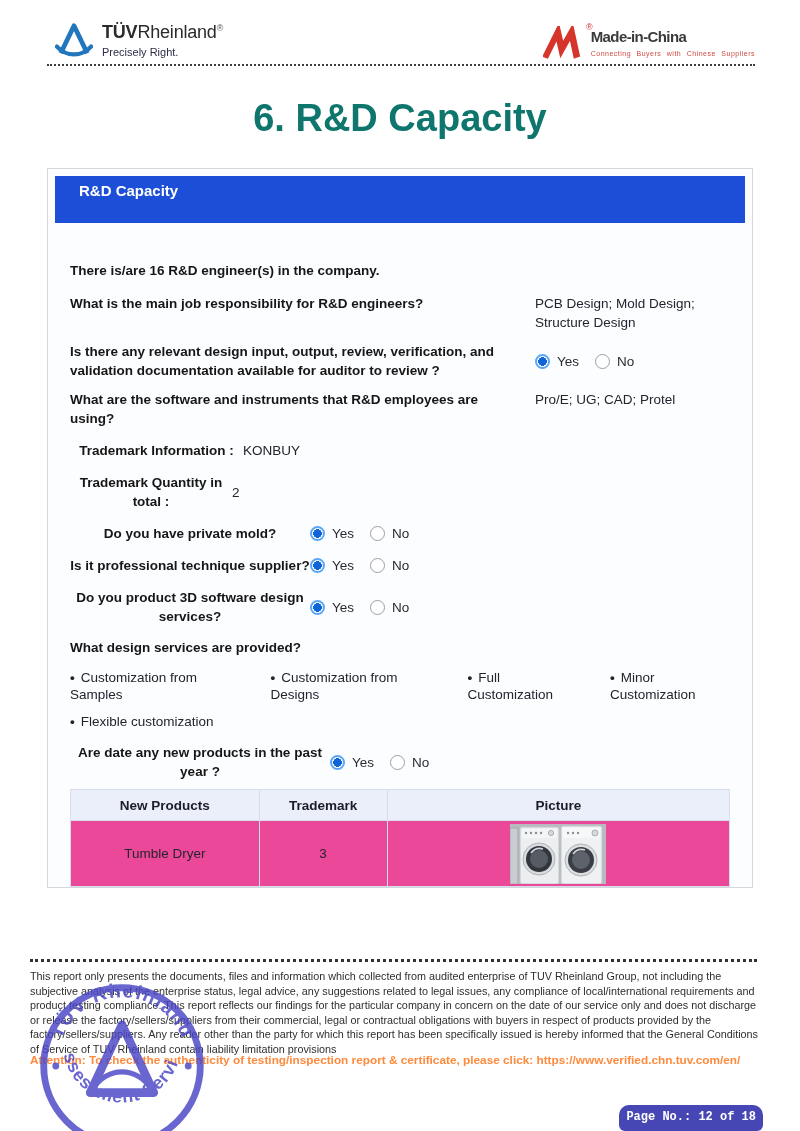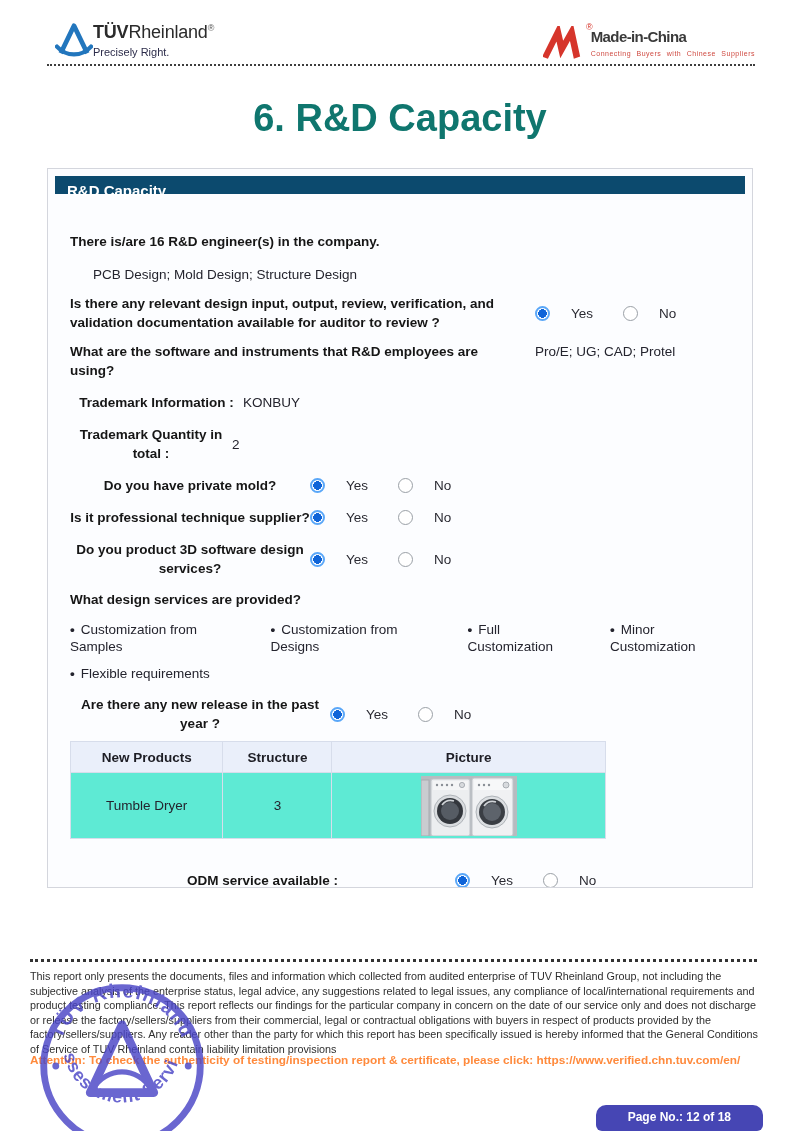--- a/index.html
+++ b/index.html
@@ -1,21 +1,21 @@
 <!DOCTYPE html>
 <html><head>
 <meta charset="utf-8">
 <style>
   * { box-sizing: border-box; margin: 0; padding: 0; }
   body { background:#e9e9e9; font-family:"Liberation Sans","DejaVu Sans",sans-serif; }
   .page { position:relative; width:800px; height:1131px; margin:0 auto; background:#ffffff;
           overflow:hidden; color:#1b1b1b; }
 
   
-  .hdr-left { position:absolute; top:22px; left:55px; display:flex; align-items:flex-start; }
+  .hdr-left { position:absolute; top:22px; left:55px; display:flex; align-items:flex-start; gap:9px; }
   .tuv-logo svg { display:block; }
   .tuv-brand { font-size:18px; color:#2b2b2b; letter-spacing:-0.2px; }
   .tuv-brand b { font-weight:700; }
   .tuv-reg { font-size:9px; vertical-align:super; color:#555; }
   .tuv-tagline { font-size:11px; color:#2c2c4a; margin-top:3px; }
 
   .hdr-right { position:absolute; top:26px; right:45px; display:flex; align-items:flex-start; gap:6px; }
   .mic-m { position:relative; }
   .mic-reg { position:absolute; top:-4px; right:-8px; color:#d6352b; font-size:9px; }
   .mic-brand { font-size:15px; font-weight:700; color:#3a3a3a; letter-spacing:-0.6px; line-height:22px; }
@@ -23,69 +23,69 @@
 
   .hdr-rule { position:absolute; top:64px; left:47px; width:708px; border-top:2px dotted #3d3d3d; }
 
   
   .page-title { position:absolute; top:97px; left:0; width:100%; text-align:center;
                 font-size:38px; font-weight:700; color:#0f766e; }
 
   
   .panel { position:absolute; top:168px; left:47px; width:706px; height:720px;
            background:#fcfdff; border:1px solid #d4d6dd; overflow:hidden; }
-  .panel-hdr { margin:7px; height:18px; background:#0c4a6e; color:#ffffff;
-               font-size:15px; font-weight:700; line-height:30px; padding-left:12px; }
+  .panel-hdr { margin:7px; height:47px; background:#1d4ed8; color:#ffffff;
+               font-size:15px; font-weight:700; line-height:30px; padding-left:24px; }
   .panel-body { padding:9px 16px 0 22px; font-size:13.5px; }
 
   .q { font-weight:700; color:#161616; line-height:19px; }
   .a { font-weight:400; color:#24242e; line-height:19px; }
 
   .row2col { display:flex; margin-bottom:10px; }
   .row2col .q { width:442px; }
   .row2col .a { margin-left:23px; flex:1; }
 
   .irow { display:flex; align-items:center; margin-bottom:13px; min-height:15px;text-align:center; }
   .w162 { width:162px; } .w173 { width:173px; } .w240 { width:240px; }
   .w260 { width:260px; } .w385 { width:385px; }
 
   .single { margin-bottom:14px;margin-top:22px; }
 
-  .radio-group { display:inline-flex; align-items:center; gap:21px; }
+  .radio-group { display:inline-flex; align-items:center; gap:7px; }
   .radio { display:inline-block; width:15px; height:15px; border-radius:50%; flex:none; }
   .radio.sel { border:2px solid #5aa7f8; background:radial-gradient(circle,#0f64d8 0 54%,#ffffff 56%); }
   .radio.unsel { border:1.5px solid #9aa0a6; background:#ffffff; }
   .radio-label { font-weight:400; color:#2b2b33; margin-right:9px; }
 
   .bullets { display:flex; gap:28px; margin-bottom:10px; }
   .bullets.second { margin-bottom:13px; }
   .bullet-item { font-weight:400; color:#24242e; line-height:17px; }
   .blt { font-weight:700; margin-right:6px; }
 
   .qline { margin-bottom:12px; }
 
-  table.np { border-collapse:collapse; width:536px; margin-bottom:32px; background:#5eead4; }
+  table.np { border-collapse:collapse; width:660px; margin-bottom:32px; background:#ec4899; }
   table.np th { background:#eaeffa; border:1px solid #d7ddeb; height:31px;
                 font-size:13.5px; font-weight:700; color:#1d1d24; }
   table.np td { border:1px solid #d7ddeb; height:66px; text-align:center;
                 font-size:13.5px; font-weight:400; color:#24242e; }
   .pic-wrap { display:flex; justify-content:center; }
 
   
   .ftr-rule { position:absolute; top:959px; left:30px; width:727px; border-top:3px dotted #333333; }
   .disclaimer { position:absolute; top:969px; left:30px; width:732px;
                 font-size:10.8px; line-height:14.6px; color:#2e2e2e; }
   .attention { position:absolute; top:1053px; left:30px; width:765px; white-space:nowrap;
                font-size:11.8px; font-weight:700; color:#ff8a3c; }
   .attention a { color:#ff8a3c; text-decoration:none; }
 
   .stamp { position:absolute; top:980px; left:36px; width:172px; height:172px; opacity:0.82; }
 
   .page-badge { position:absolute; bottom:0; right:37px; background:#4646b4; color:#ffffff;
-                font-size:12px; font-weight:700; padding:5px 32px 7px; border-radius:10px 10px 6px 6px; }
+                font-size:12px; font-weight:700; padding:5px 7px 7px; border-radius:10px 10px 6px 6px;font-family:Liberation Mono, monospace; }
 </style>
 </head>
 <body>
 
 <div class="page">
 
   <div class="hdr-left">
     <span class="tuv-logo">
       <svg width="38" height="36" viewBox="0 0 40 38">
         <path d="M6,33 L20,4 L34,33" fill="none" stroke="#2276bd" stroke-width="5" stroke-linejoin="round"></path>
@@ -115,20 +115,21 @@
 
   <div class="page-title">6. R&amp;D Capacity</div>
 
   <div class="panel">
     <div class="panel-hdr">R&amp;D Capacity</div>
     <div class="panel-body">
 
       <div class="q single">There is/are 16 R&amp;D engineer(s) in the company.</div>
 
       <div class="row2col">
+        <div class="q">What is the main job responsibility for R&amp;D engineers?</div>
         <div class="a">PCB Design; Mold Design; Structure Design</div>
       </div>
 
       <div class="row2col">
         <div class="q">Is there any relevant design input, output, review, verification, and validation documentation available for auditor to review ?</div>
         <div class="a" style="display:flex;align-items:center;">
           <span class="radio-group">
             <span class="radio sel"></span>
             <span class="radio-label">Yes</span>
             <span class="radio unsel"></span>
@@ -184,43 +185,43 @@
 
       <div class="q qline">What design services are provided?</div>
 
       <div class="bullets">
         <span class="bullet-item"><span class="blt">•</span><span>Customization from Samples</span></span>
         <span class="bullet-item"><span class="blt">•</span><span>Customization from Designs</span></span>
         <span class="bullet-item"><span class="blt">•</span><span>Full Customization</span></span>
         <span class="bullet-item"><span class="blt">•</span><span>Minor Customization</span></span>
       </div>
       <div class="bullets second">
-        <span class="bullet-item"><span class="blt">•</span><span>Flexible requirements</span></span>
+        <span class="bullet-item"><span class="blt">•</span><span>Flexible customization</span></span>
       </div>
 
       <div class="irow" style="margin-bottom:8px">
-        <span class="q w260">Are there any new release in the past year ?</span>
+        <span class="q w260">Are date any new products in the past year ?</span>
         <span class="radio-group">
           <span class="radio sel"></span>
           <span class="radio-label">Yes</span>
           <span class="radio unsel"></span>
           <span class="radio-label">No</span>
         </span>
       </div>
 
       <table class="np">
         <colgroup>
             <col style="width:189px">
             <col style="width:128px">
             <col style="width:343px">
           </colgroup>
         <thead>
           <tr>
             <th>New Products</th>
-            <th>Structure</th>
+            <th>Trademark</th>
             <th>Picture</th>
           </tr>
         </thead>
         <tbody>
           <tr>
             <td>Tumble Dryer</td>
             <td>3</td>
             <td>
               <span class="pic-wrap">
                 <svg width="96" height="60" viewBox="0 0 96 60">

